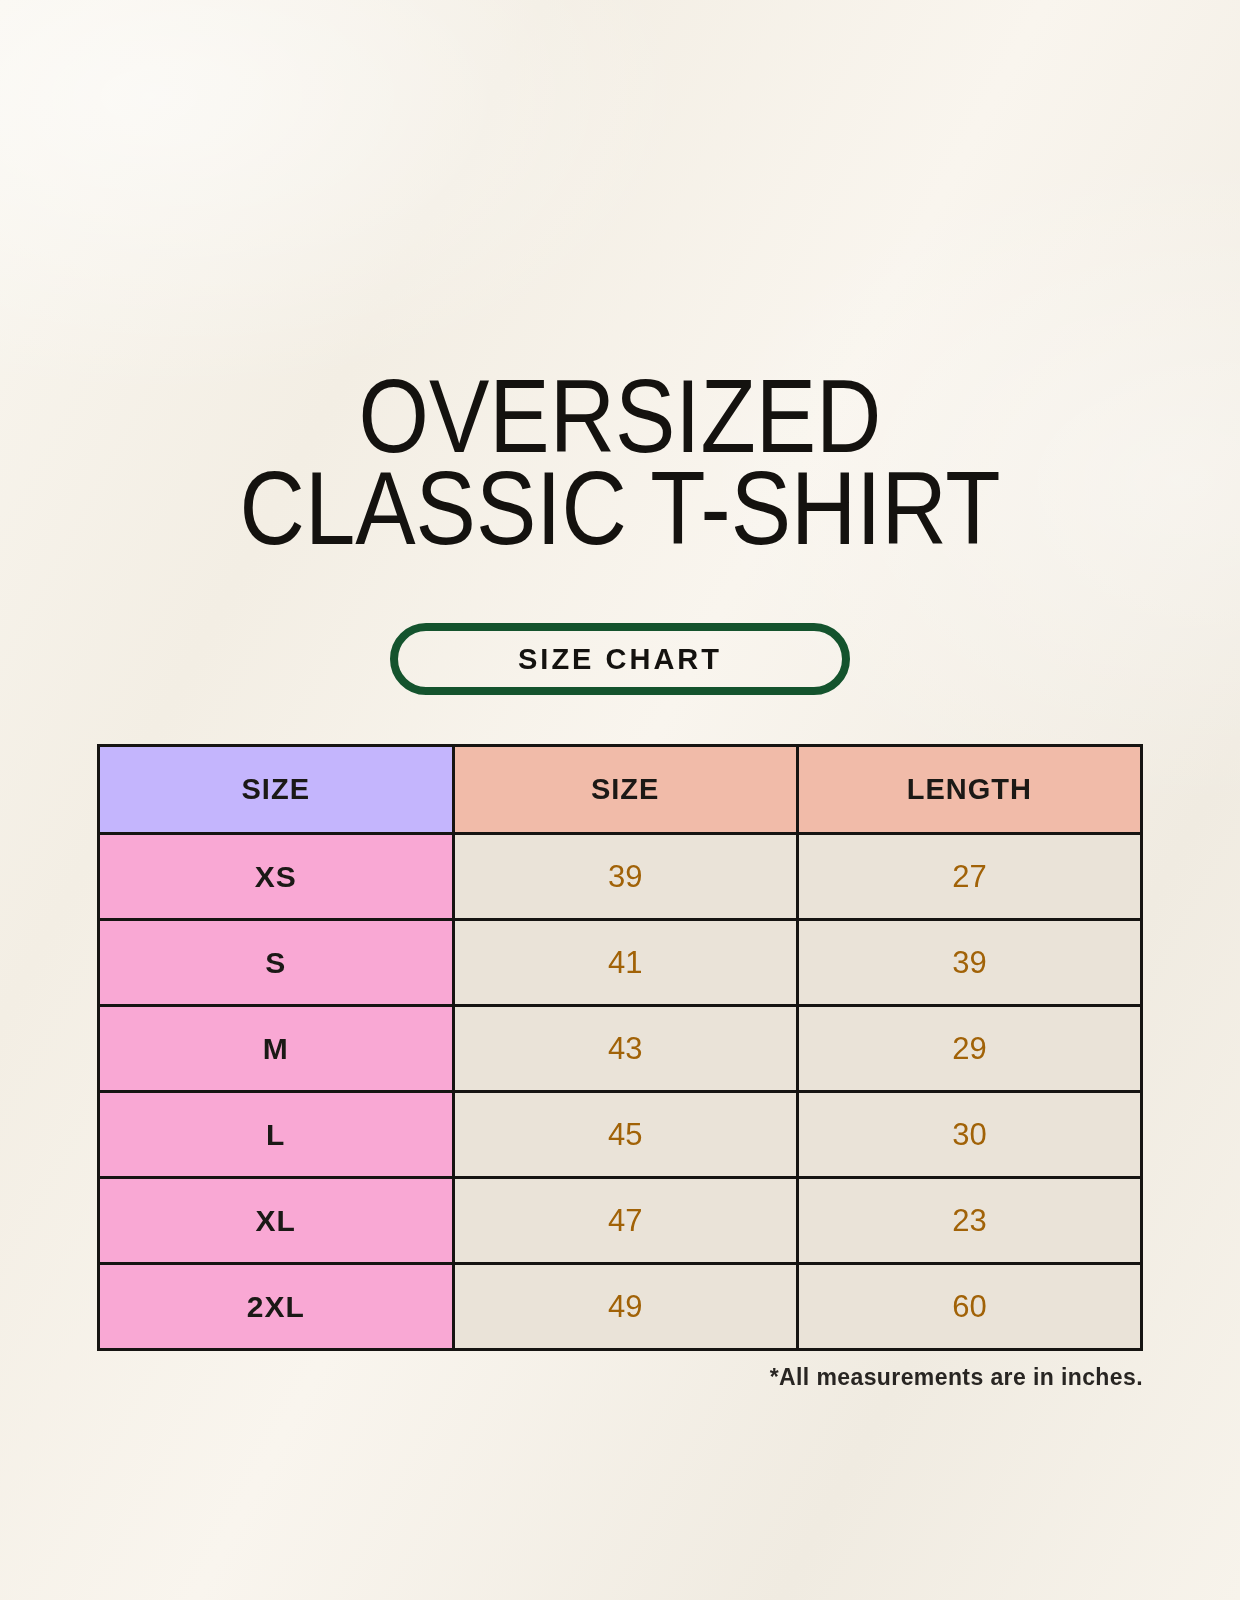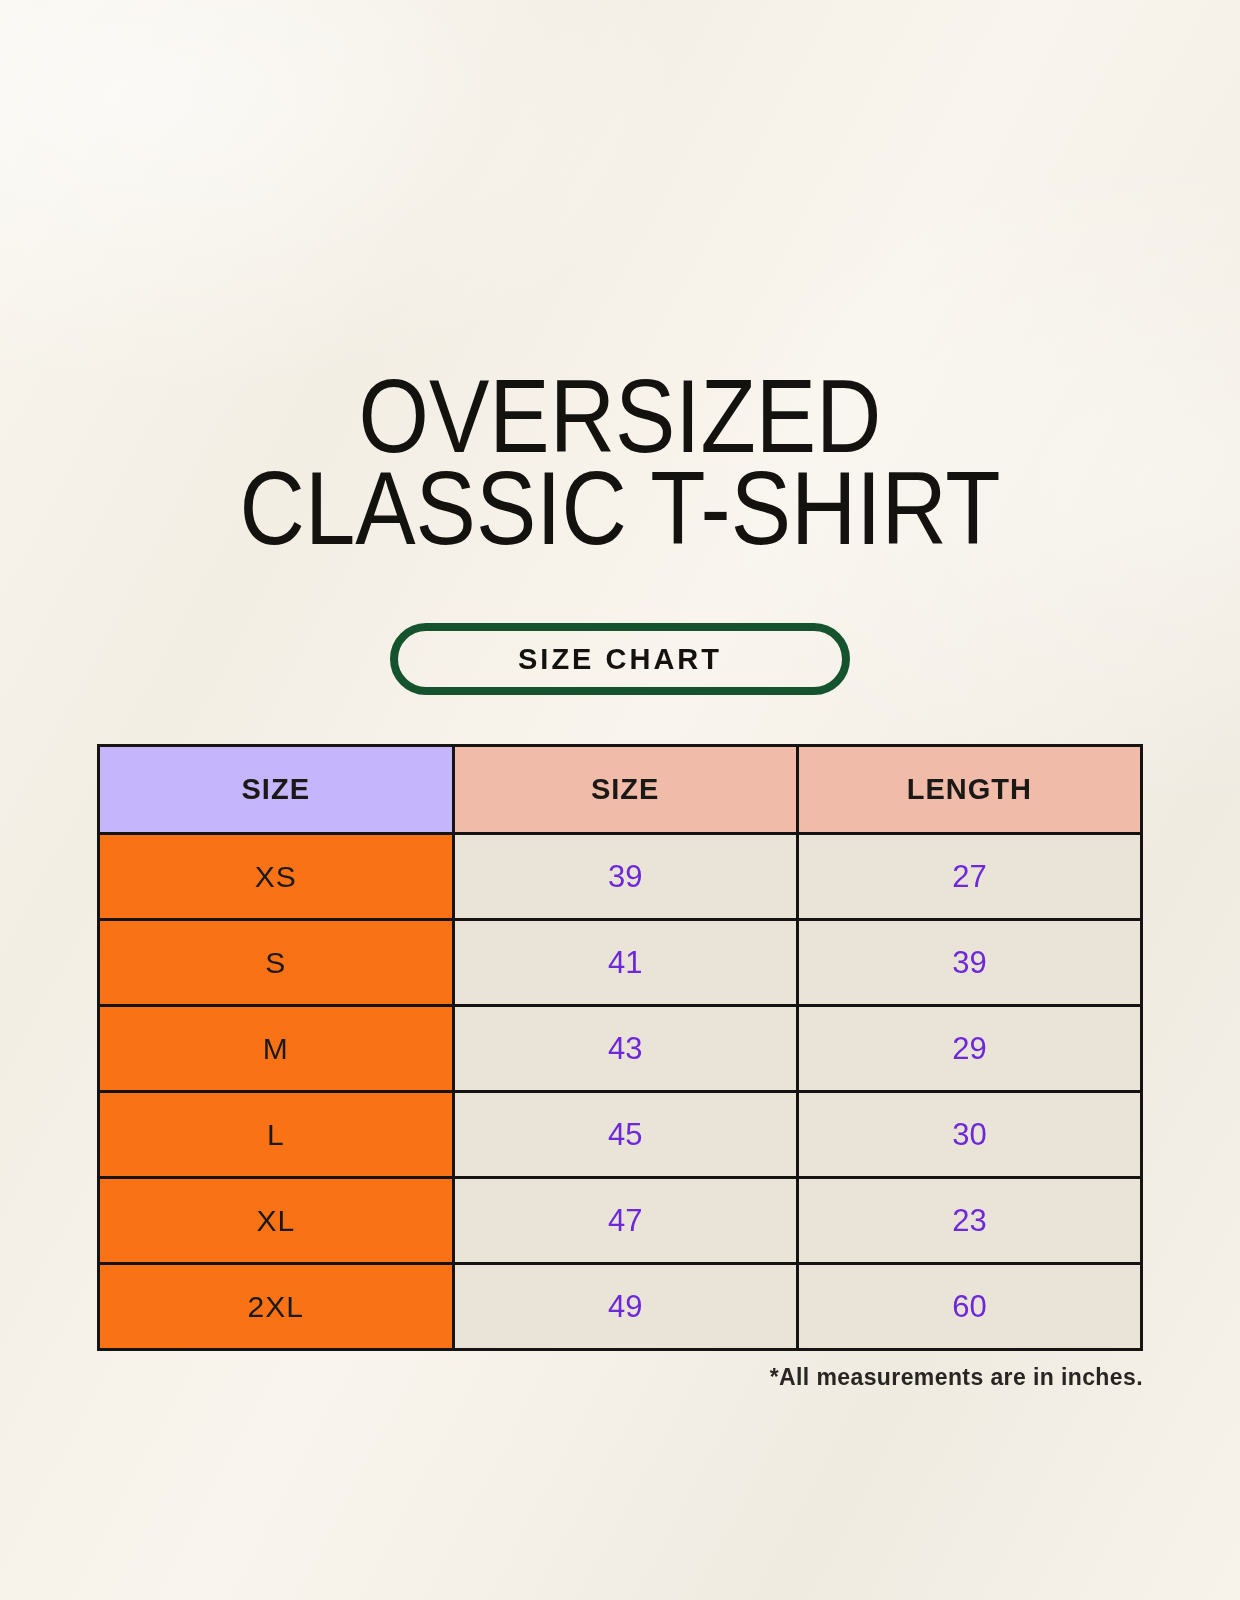--- a/index.html
+++ b/index.html
@@ -71,30 +71,30 @@
     font-weight: 700;
     letter-spacing: 1px;
   }
   .col-size  { width: 34%; }
   .col-chest { width: 33%; }
   .col-length{ width: 33%; margin-left: 44px; }
   .hdr-gray { background: #c4b5fd; }
   .hdr-pink { background: #f1bba9; }
   .size-table tbody th {
     height: 83px;
-    background: #f97316;
+    background: #f9a8d4;
     font-size: 30px;
-    font-weight: 400;
+    font-weight: 700;
     letter-spacing: 1px;
   }
   .size-table tbody td {
     background: #eae3d8;
     font-size: 31px;
     font-weight: 400;
-    color: #6d28d9;
+    color: #a16207;
   }
   .note {
     width: 1046px;
     margin: 13px auto 0;
     text-align: right;
     font-size: 23px;
     font-weight: 700;
     letter-spacing: 0.4px;
     color: #282522;
   }

